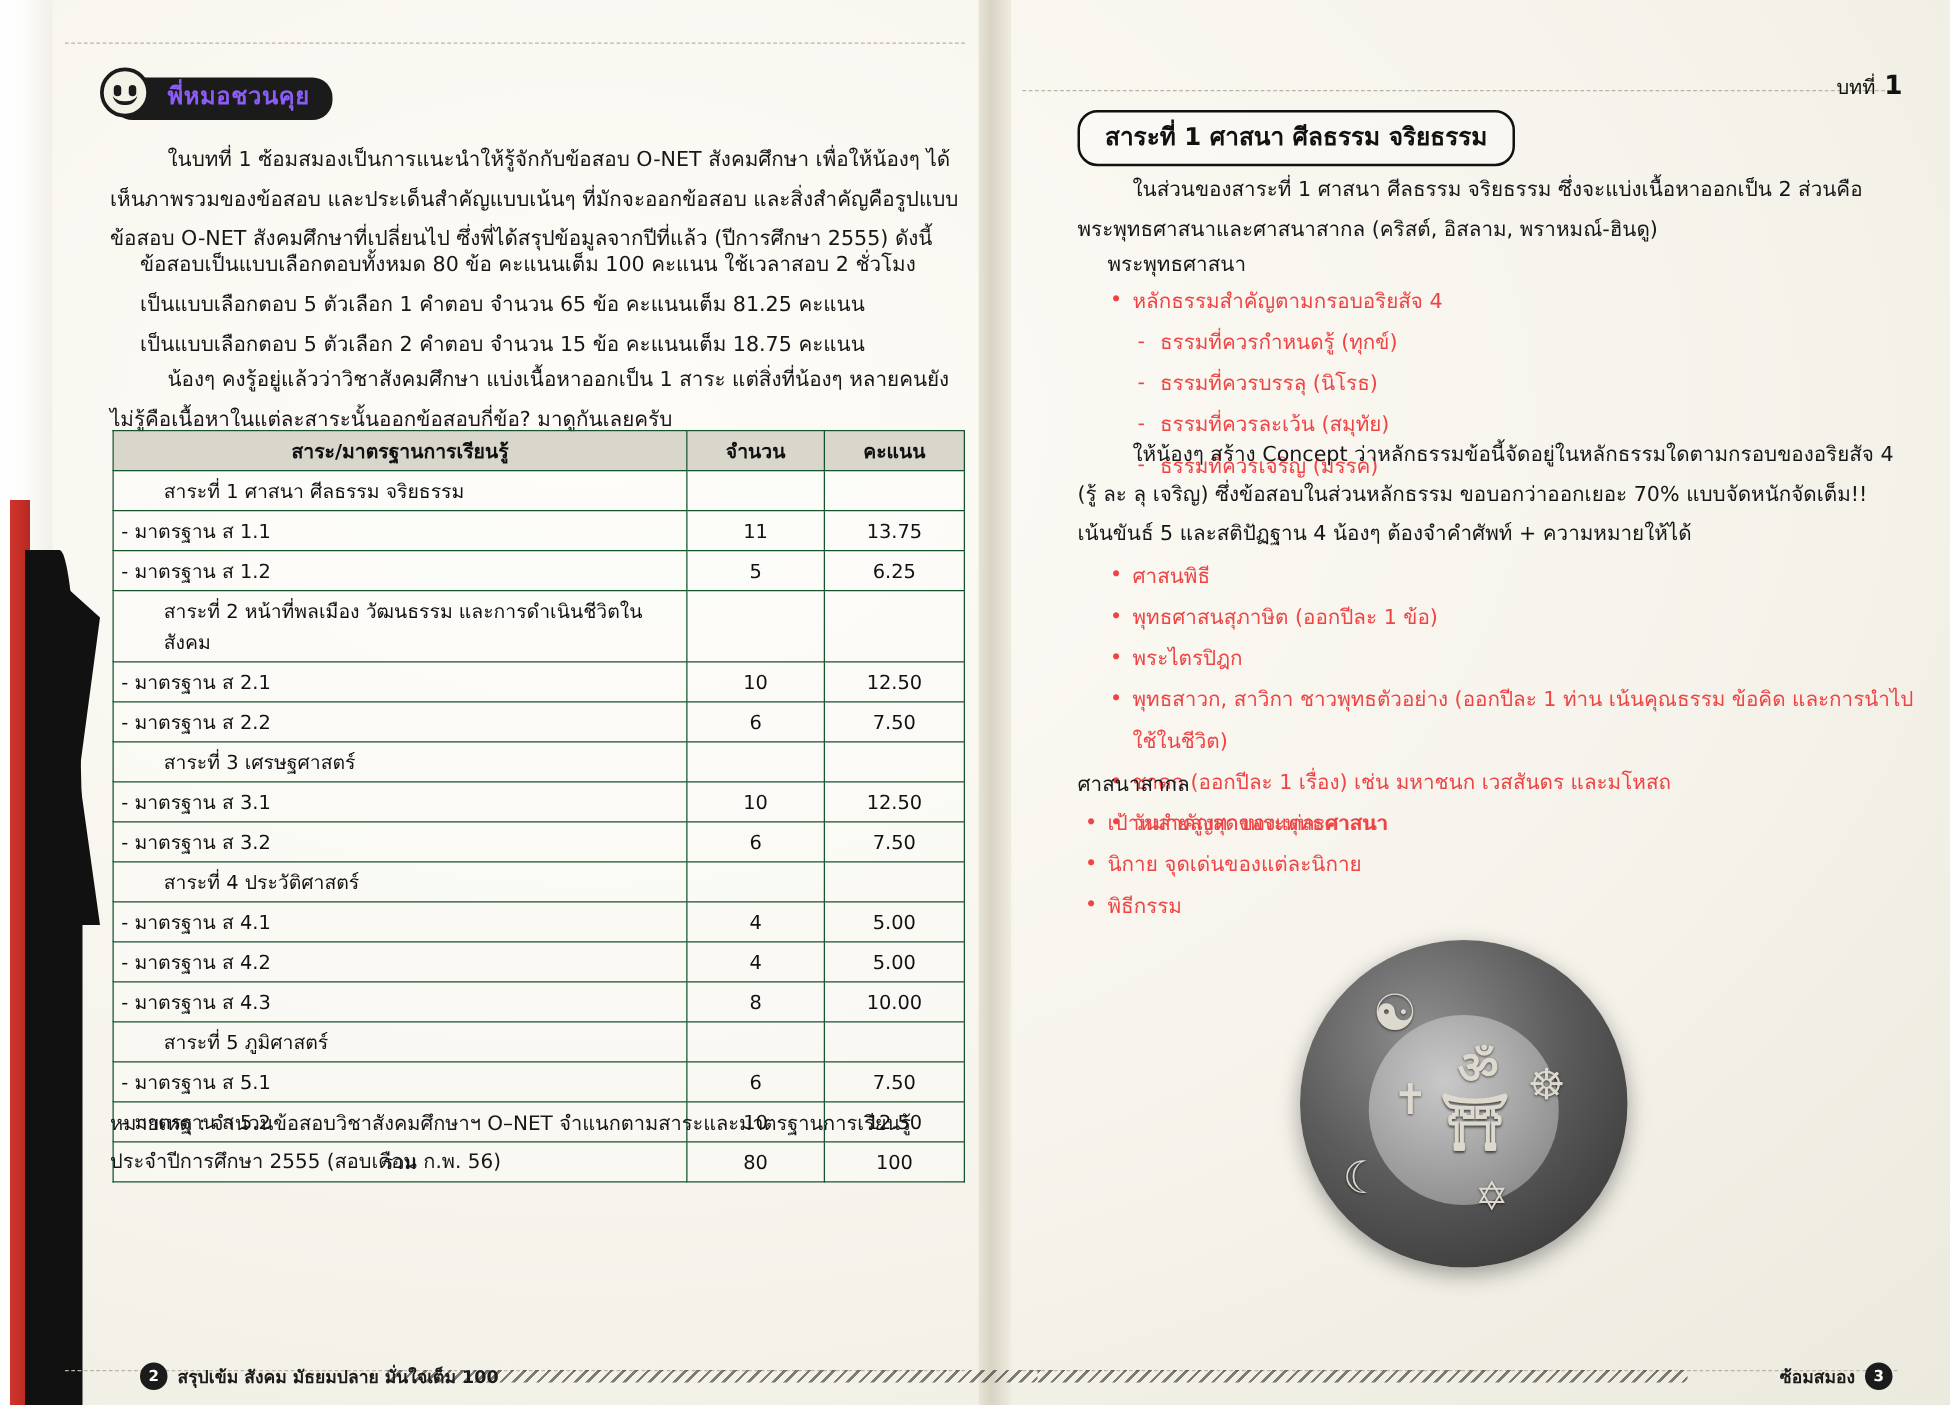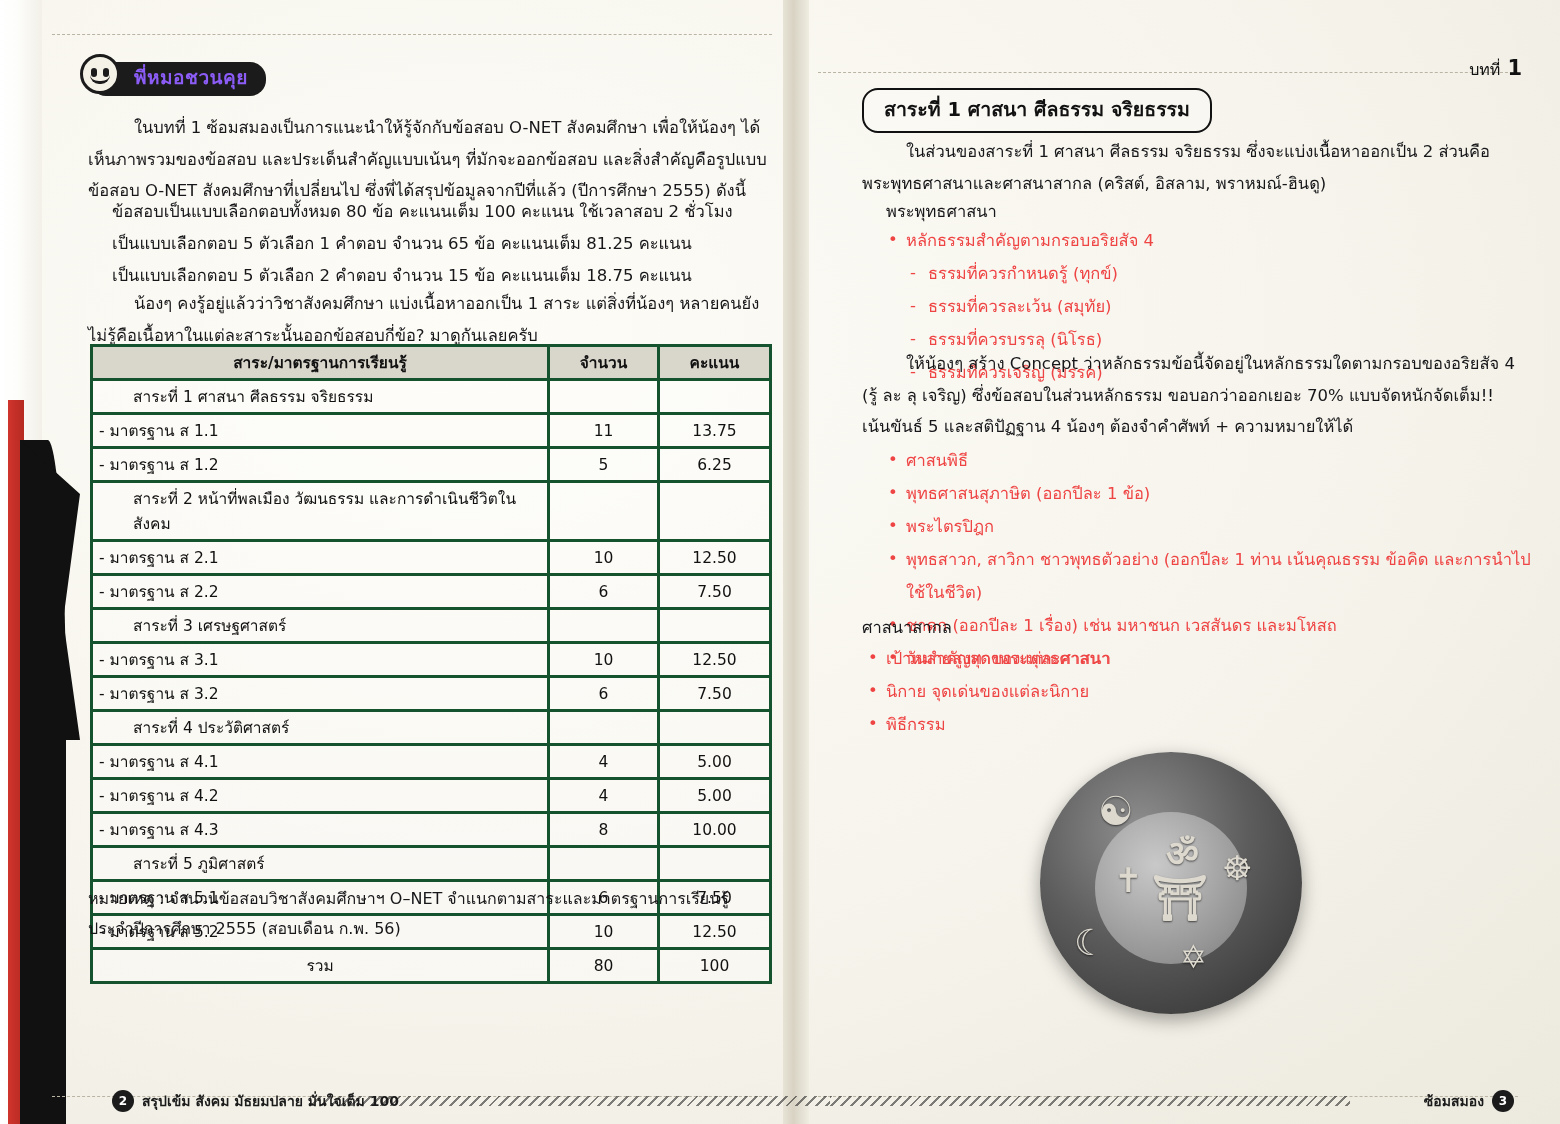--- a/index.html
+++ b/index.html
@@ -87,21 +87,21 @@
   }
   .p1 { left:28px; top:112px; width:688px; text-indent:46px; }
   .listline { left:52px; width:660px; }
 
   table.sum {
     position:absolute; left:30px; top:344px; width:682px;
     border-collapse:collapse; font-size:15.5px; color:#111;
     background:rgba(255,255,255,.35);
   }
   table.sum th, table.sum td {
-    border:3px solid #14532d; padding:3px 6px; vertical-align:middle;
+    border:1px solid #14532d; padding:3px 6px; vertical-align:middle;
   }
   table.sum th { background:#d9d6cc; font-weight:bold; text-align:center; font-size:15.5px; }
   td.lbl { text-align:left; padding-left:14px; }
   td.sub { text-align:left; padding-left:66px; }
   td.num { text-align:center; width:110px; }
   td.sco { text-align:center; width:112px; }
   td.total { text-align:center; font-weight:normal; }
 
   .note {
     position:absolute; left:28px; top:884px; width:690px;
@@ -331,22 +331,22 @@
 
   <div class="sec-head thai">สาระที่ 1 ศาสนา ศีลธรรม จริยธรรม</div>
 
   <div class="r-text thai" style="left:44px; top:136px; width:660px; text-indent:44px;">ในส่วนของสาระที่ 1 ศาสนา ศีลธรรม จริยธรรม ซึ่งจะแบ่งเนื้อหาออกเป็น 2 ส่วนคือ พระพุทธศาสนาและศาสนาสากล (คริสต์, อิสลาม, พราหมณ์-ฮินดู)</div>
 
   <div class="r-text thai" style="left:68px; top:196px;">พระพุทธศาสนา</div>
 
   <div class="bullets thai" style="left:66px; top:224px; width:640px;">
     <div class="bul">หลักธรรมสำคัญตามกรอบอริยสัจ 4</div>
     <div class="dash">ธรรมที่ควรกำหนดรู้ (ทุกข์)</div>
+    <div class="dash">ธรรมที่ควรบรรลุ (นิโรธ)</div>
     <div class="dash">ธรรมที่ควรละเว้น (สมุทัย)</div>
-    <div class="dash">ธรรมที่ควรบรรลุ (นิโรธ)</div>
     <div class="dash">ธรรมที่ควรเจริญ (มรรค)</div>
   </div>
 
   <div class="r-text thai" style="left:44px; top:348px; width:664px; text-indent:44px;">ให้น้องๆ สร้าง Concept ว่าหลักธรรมข้อนี้จัดอยู่ในหลักธรรมใดตามกรอบของอริยสัจ 4 (รู้ ละ ลุ เจริญ) ซึ่งข้อสอบในส่วนหลักธรรม ขอบอกว่าออกเยอะ 70% แบบจัดหนักจัดเต็ม!! เน้นขันธ์ 5 และสติปัฏฐาน 4 น้องๆ ต้องจำคำศัพท์ + ความหมายให้ได้</div>
 
   <div class="bullets thai" style="left:66px; top:444px; width:650px;">
     <div class="bul">ศาสนพิธี</div>
     <div class="bul">พุทธศาสนสุภาษิต (ออกปีละ 1 ข้อ)</div>
     <div class="bul">พระไตรปิฎก</div>
     <div class="bul">พุทธสาวก, สาวิกา ชาวพุทธตัวอย่าง (ออกปีละ 1 ท่าน เน้นคุณธรรม ข้อคิด และการนำไปใช้ในชีวิต)</div>

